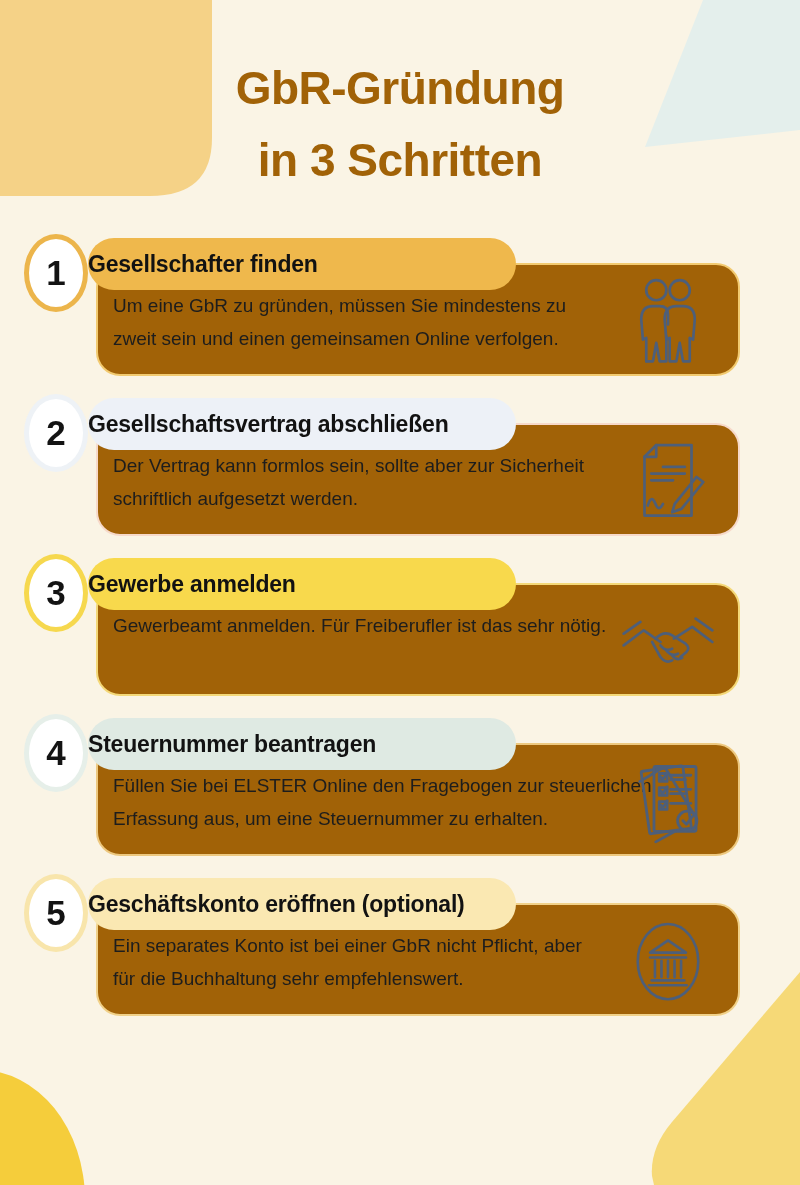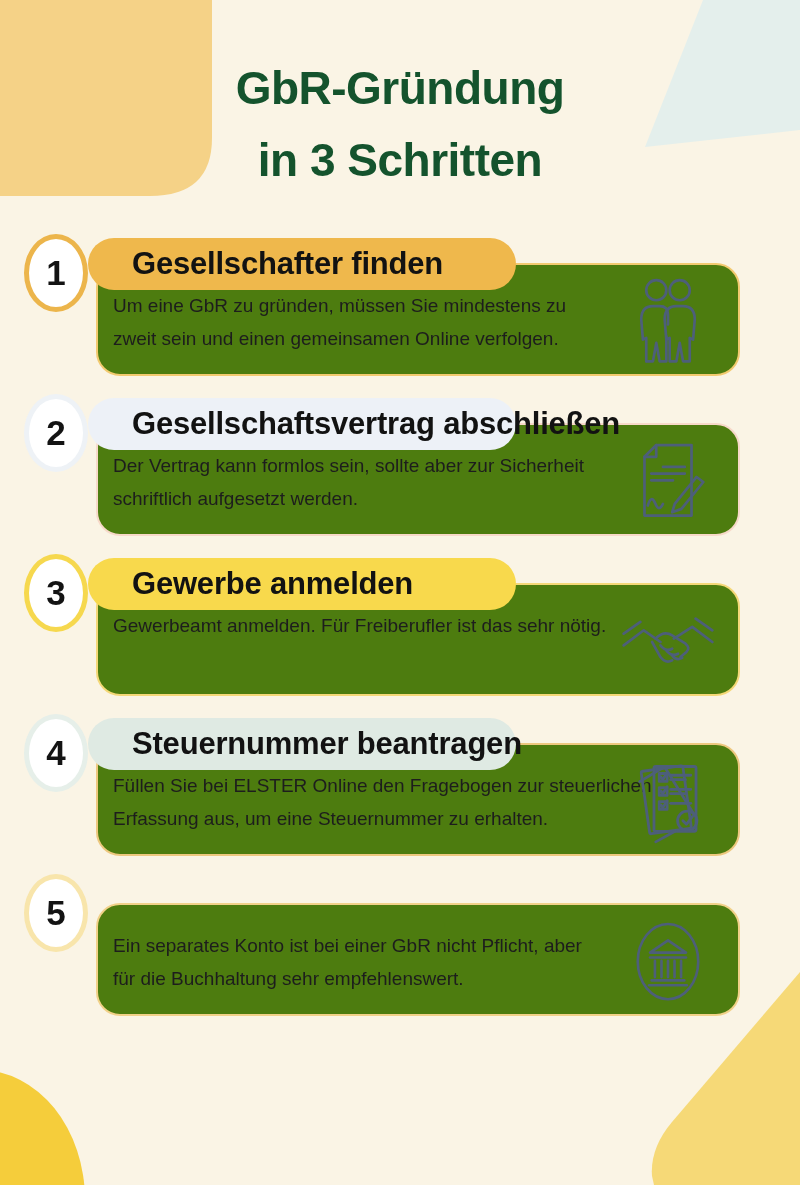--- a/index.html
+++ b/index.html
@@ -6,39 +6,39 @@
   body{
     width:800px;height:1185px;position:relative;overflow:hidden;
     background:#faf4e5;
     font-family:"Liberation Sans","DejaVu Sans",sans-serif;
   }
   #decor{position:absolute;inset:0;z-index:0;}
   .content{position:absolute;inset:0;z-index:1;}
 
   .title{
     position:absolute;top:52px;left:0;width:100%;
-    text-align:center;color:#14532d;font-weight:bold;
+    text-align:center;color:#a16207;font-weight:bold;
     font-size:46px;line-height:72px;letter-spacing:-0.5px;
   }
 
   .steps{position:absolute;top:234px;left:24px;right:24px;}
   .step{position:relative;height:142px;margin-bottom:18px;}
 
   .card{
     position:absolute;left:72px;right:36px;top:29px;height:113px;
-    background:#4d7c0f;border:2px solid var(--card-border,#f2ca70);
+    background:#a16207;border:2px solid var(--card-border,#f2ca70);
     border-radius:24px;box-sizing:border-box;
   }
   .pill{
     position:absolute;left:64px;top:4px;width:428px;height:52px;
     background:var(--pill,#efb84c);border-radius:26px;
     display:flex;align-items:center;
   }
   .pill span{
-    padding-left:44px;font-size:31px;font-weight:bold;color:#121212;
+    font-size:23px;font-weight:bold;color:#121212;
     letter-spacing:-0.2px;white-space:nowrap;
   }
   .badge{
     position:absolute;left:0;top:0;width:64px;height:78px;
     background:#ffffff;border:5px solid var(--circle-border,#ecb54b);
     border-radius:50%;box-sizing:border-box;
     display:flex;align-items:center;justify-content:center;
     font-size:35px;font-weight:bold;color:#131313;z-index:2;
   }
   .desc{
@@ -189,19 +189,22 @@
           <svg class="icon" width="82" height="94" viewBox="0 0 100 115" stroke="#4d5f7a">
             <ellipse cx="50" cy="57" rx="37" ry="46"></ellipse>
             <path d="M28 46 L50 31 L72 46 Z"></path>
             <path d="M28 52 H 72"></path>
             <path d="M34 56 V 76 M42 56 V 76 M50 56 V 76 M58 56 V 76 M66 56 V 76"></path>
             <path d="M30 80 H 70"></path>
             <path d="M27 86 H 73"></path>
           </svg>
         </div>
       </div>
+      <div class="pill">
+        <span>Geschäftskonto eröffnen (optional)</span>
+      </div>
       <div class="badge">
         <span>5</span>
       </div>
     </div>
 
   </div>
 </div>
 
 </body></html>

